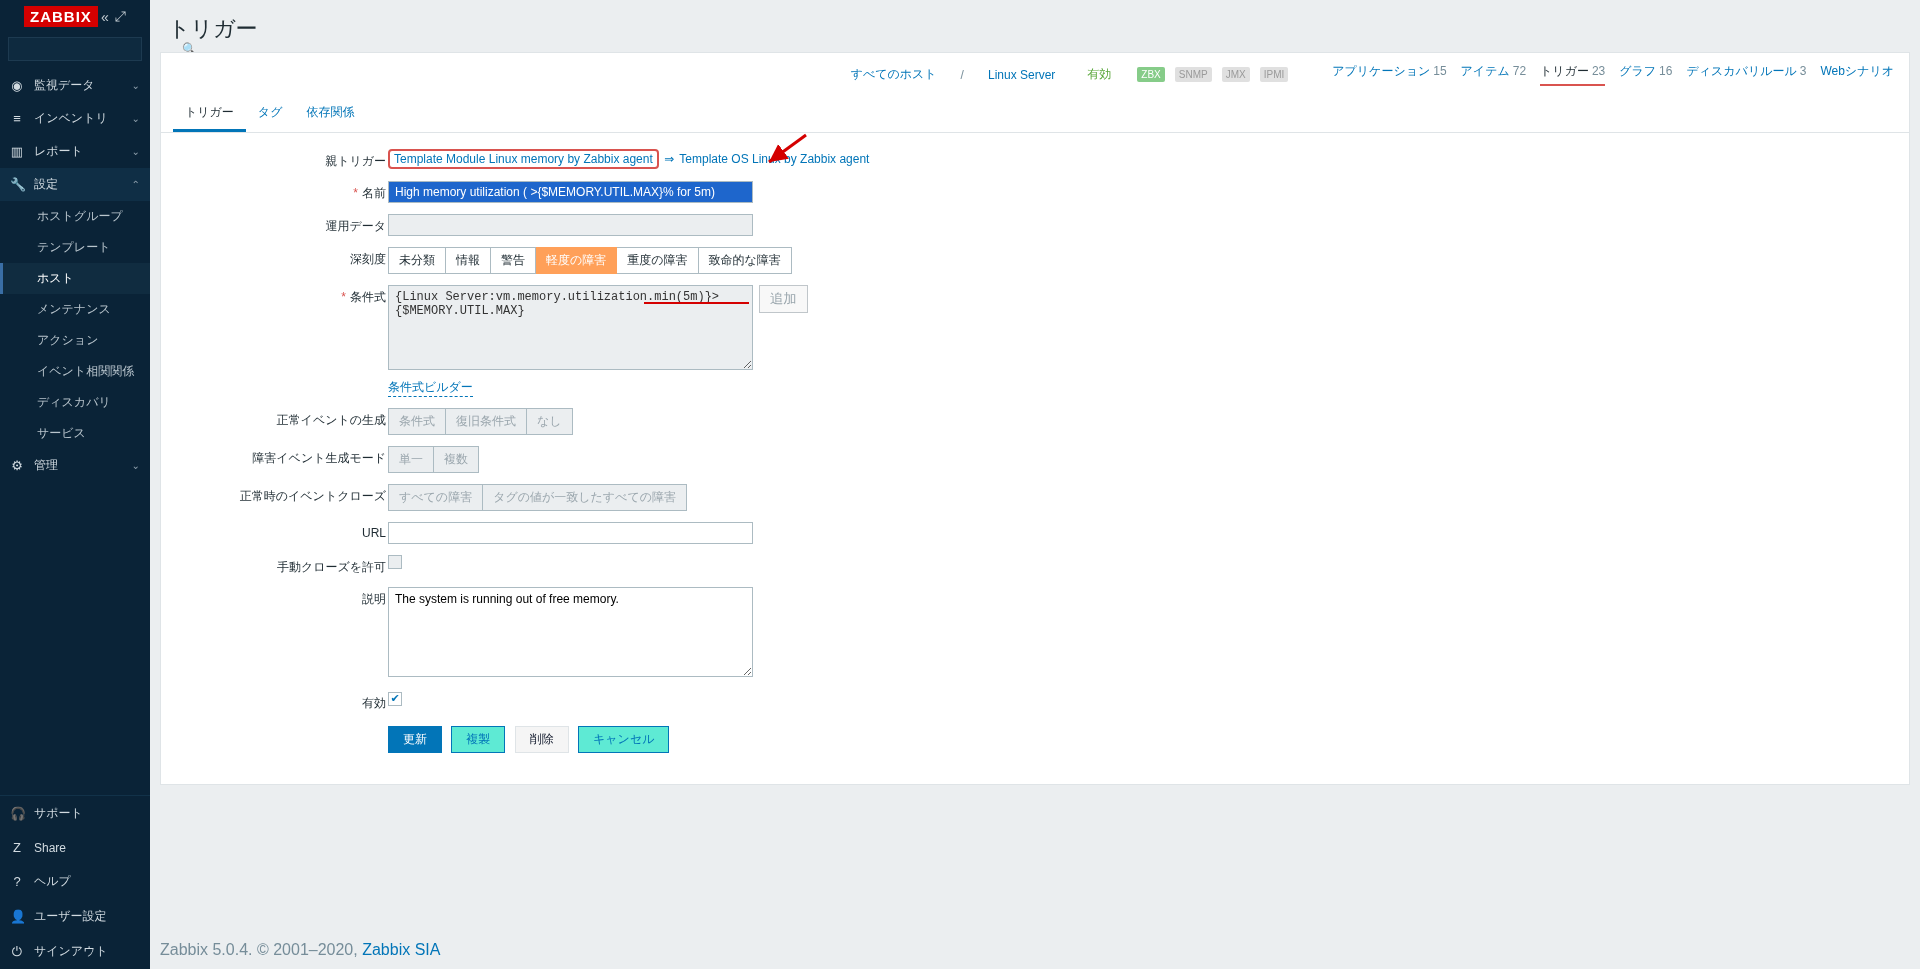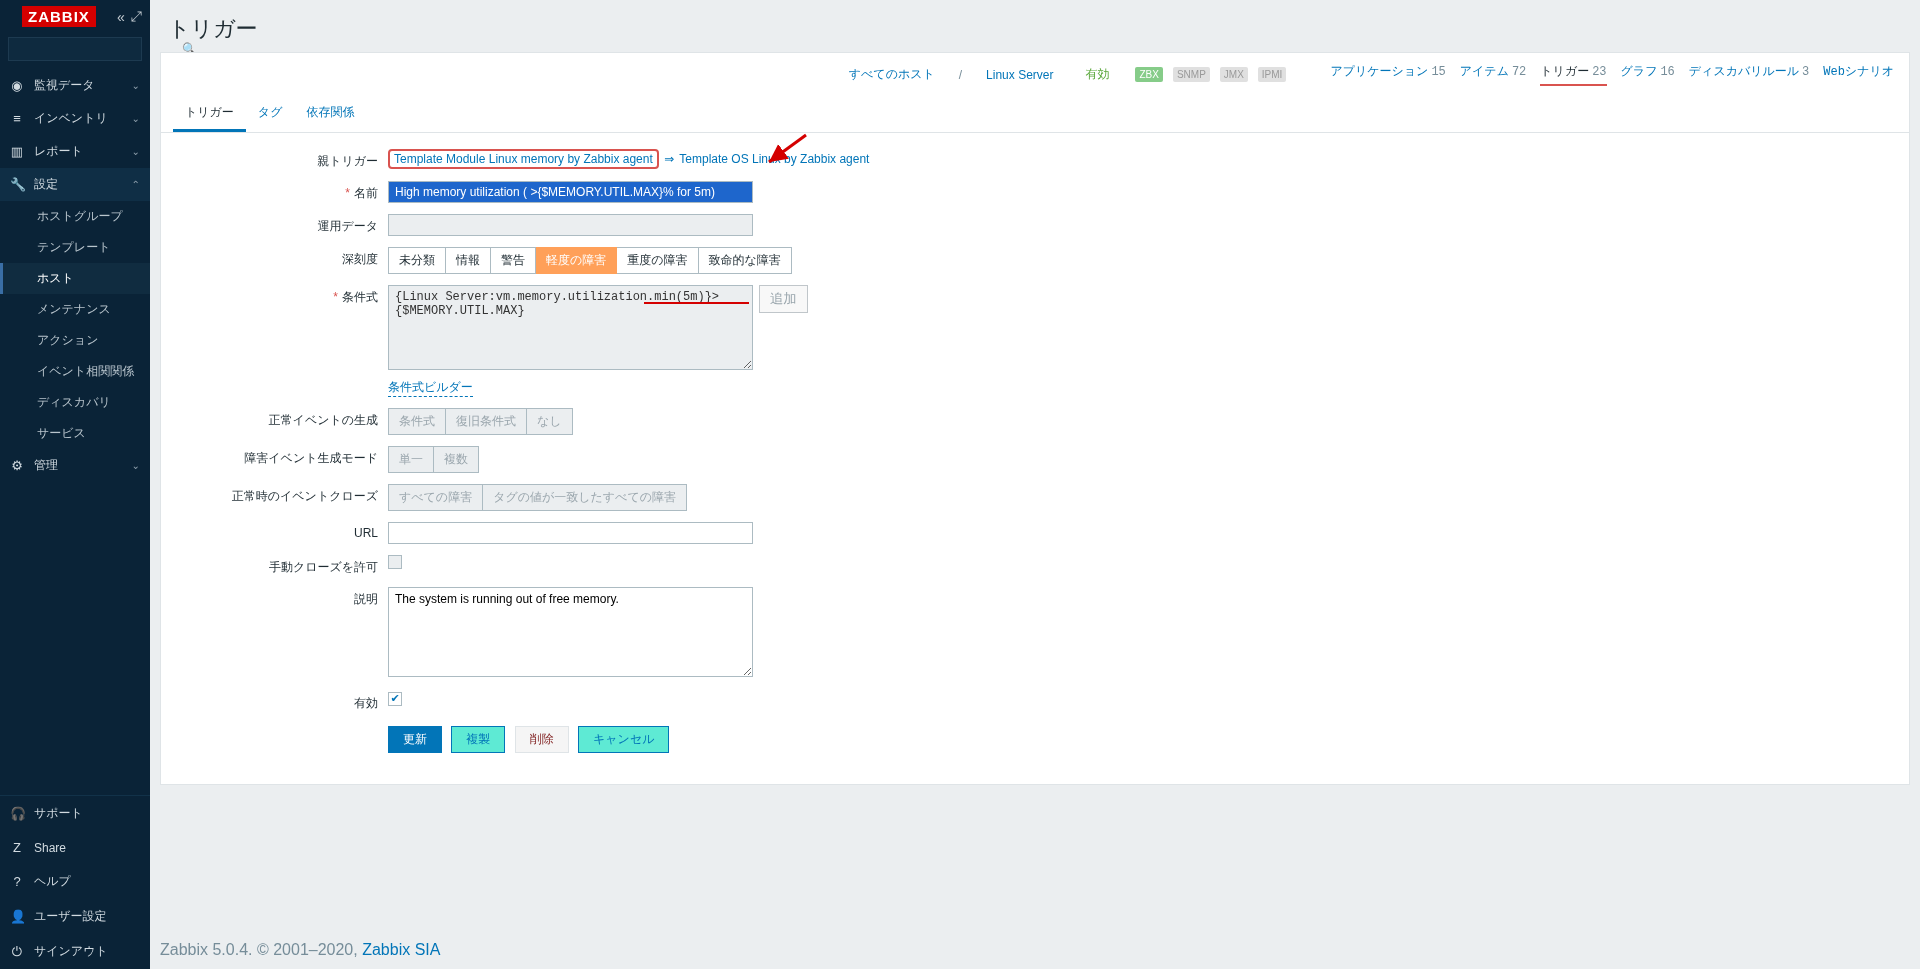--- a/index.html
+++ b/index.html
@@ -1,19 +1,19 @@
 <!DOCTYPE html>
 <html><head>
 <meta charset="utf-8">
 <style>
 * { box-sizing: border-box; margin: 0; padding: 0; }
 body { font-family: Arial, "Hiragino Sans", "Meiryo", sans-serif; font-size: 12px; color: #1f2c33; background: #ebeef0; }
 .wrapper { display: flex; min-height: 100vh; }
 .sidebar { width: 150px; background: #0a2337; color: #e0e5e8; display: flex; flex-direction: column; position: fixed; top: 0; bottom: 0; left: 0; }
-.logo-row { display: flex; align-items: center; justify-content: space-between; padding: 6px 8px; margin-left: 14px; }
+.logo-row { display: flex; align-items: center; justify-content: space-between; padding: 6px 24px; }
 .logo { background: #d40000; color: #fff; font-weight: bold; font-size: 15px; letter-spacing: 1px; padding: 2px 6px; }
 .logo-icons { display: flex; gap: 6px; align-items: center; }
 .logo-icons span { cursor: pointer; font-size: 14px; color: #c3cbd1; }
 .search-box { margin: 4px 8px 8px; display: flex; align-items: center; background: #0e2a3f; border: 1px solid #1d3a50; }
 .search-box input { flex: 1; background: transparent; border: none; color: #fff; padding: 4px 6px; outline: none; font-size: 12px; }
 .search-box .si { color: #8fa0ad; padding: 0 6px; }
 .nav { flex: 1; }
 .nav-item { display: flex; align-items: center; padding: 8px 10px; color: #d2dbe1; cursor: pointer; justify-content: space-between; }
 .nav-item .ni-left { display: flex; align-items: center; gap: 10px; }
 .nav-item .icon { width: 14px; text-align: center; font-size: 13px; }
@@ -31,29 +31,29 @@
 .breadcrumb a { color: #0275b8; text-decoration: none; }
 .breadcrumb .sep { color: #768d99; padding: 0 4px; }
 .en-label { color: #59a73a; margin-left: 12px; }
 .badge-row { display: inline-flex; margin-left: 6px; }
 .badge { font-size: 10px; padding: 2px 4px; border-radius: 2px; margin-right: 10px; color: #fff; }
 .badge.zbx { background: #86cc89; color:#fff;}
 .badge.snmp { background: #e0e0e0; color: #9a9a9a; }
 .badge.jmx { background: #e0e0e0; color: #9a9a9a; }
 .badge.ipmi { background: #e0e0e0; color: #9a9a9a; }
 .host-links { display: inline-flex; gap: 14px; margin-left: 14px; }
-.host-links .hl { color: #0275b8; cursor: pointer; font-family: Liberation Mono, monospace; }
+.host-links .hl { color: #0275b8; cursor: pointer; }
 .host-links .hl .cnt { color: #768d99; margin-left: 3px; }
 .host-links .hl.active { color: #1f2c33; border-bottom: 2px solid #d9534f; padding-bottom: 4px; }
 .tabs { display: flex; gap: 0; border-bottom: 1px solid #dfe4e7; padding: 0 12px; margin-top: 4px; }
 .tab { padding: 8px 12px; color: #0275b8; cursor: pointer; border-bottom: 3px solid transparent; }
 .tab.active { color: #1f2c33; border-bottom: 3px solid #0275b8; }
 .form { padding: 16px 12px 20px; }
 .form-row { display: flex; align-items: flex-start; margin-bottom: 11px; }
-.form-label { width: 215px; text-align: right; padding-right: 10px; padding-top: 4px; color: #1f2c33; font-size: 12px; }
+.form-label { width: 215px; text-align: right; padding-right: 2px; padding-top: 4px; color: #1f2c33; font-size: 12px; }
 .form-label .req { color: #d9534f; margin-right: 4px; }
 .form-value { flex: 0 0 auto; }
 input[type=text].txt, textarea.ta { width: 365px; padding: 3px 6px; border: 1px solid #acbbc2; font-size: 12px; font-family: inherit; }
 input[type=text].txt[readonly], textarea.ta[readonly] { background: #ebeef0; color: #333; }
 .name-input { position: relative; }
 .name-input input { background: #e8f0fa; color: #333; }
 .name-input input::selection { background: #1e66cc; color: #fff; }
 .seg-group { display: inline-flex; }
 .seg { border: 1px solid #acbbc2; padding: 4px 10px; background: #fff; cursor: pointer; font-size: 12px; color: #1f2c33; }
 .seg:not(:first-child) { border-left: none; }
@@ -61,21 +61,21 @@
 .seg.disabled { background: #ebeef0; color: #9aa6ad; cursor: default; }
 .expr-box { width: 365px; height: 85px; resize: both; background: #ebeef0; border: 1px solid #acbbc2; padding: 4px 6px; font-family: "Courier New", monospace; font-size: 12px; color: #333; }
 .expr-wrap { position: relative; display: inline-block; }
 .underline-red { position: absolute; height: 2px; background: #d40000; }
 .add-btn { border: 1px solid #c0c6ca; background: #f8f8f8; color: #9aa6ad; padding: 4px 10px; margin-left: 6px; vertical-align: top; }
 .link-a { color: #0275b8; text-decoration: none; border-bottom: 1px dashed #0275b8; cursor: pointer; display: inline-block; margin-top: 6px; }
 .desc-box { width: 365px; height: 90px; padding: 4px 6px; border: 1px solid #acbbc2; resize: both; font-family: inherit; font-size: 12px; }
 .btn-row { margin-top: 14px; }
 .btn { padding: 4px 14px; border: 1px solid #0275b8; background: #5eead4; color: #0275b8; cursor: pointer; font-size: 12px; margin-right: 6px; }
 .btn.primary { background: #0275b8; color: #fff; }
-.btn.disabled { color: #7f1d1d; border-color: #dfe4e7; background: #f5f5f5; cursor: default; }
+.btn.disabled { color: #0f172a; border-color: #dfe4e7; background: #f5f5f5; cursor: default; }
 .parent-link-box { display: inline-block; border: 2px solid #d9534f; border-radius: 4px; padding: 1px 4px; }
 .parent-link-box a { color: #0275b8; text-decoration: none; }
 .arrow-annot { position: absolute; pointer-events: none; }
 .checkbox { width: 14px; height: 14px; border: 1px solid #acbbc2; display: inline-flex; align-items: center; justify-content: center; font-size: 11px; color: #0275b8; background:#fff; }
 .checkbox.checked::after { content: "✔"; }
 .footer { color: #768d99; text-align: left; font-size: 16px; padding: 10px; }
 .footer a { color: #0275b8; text-decoration: none; }
 </style>
 </head>
 <body>

